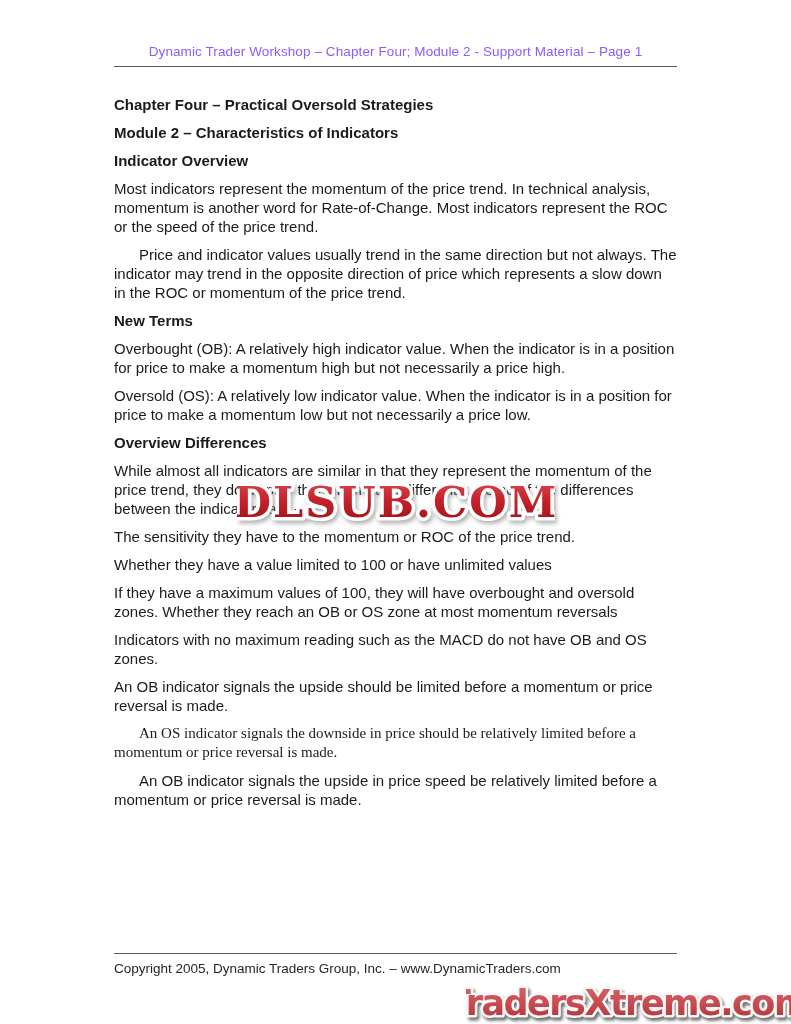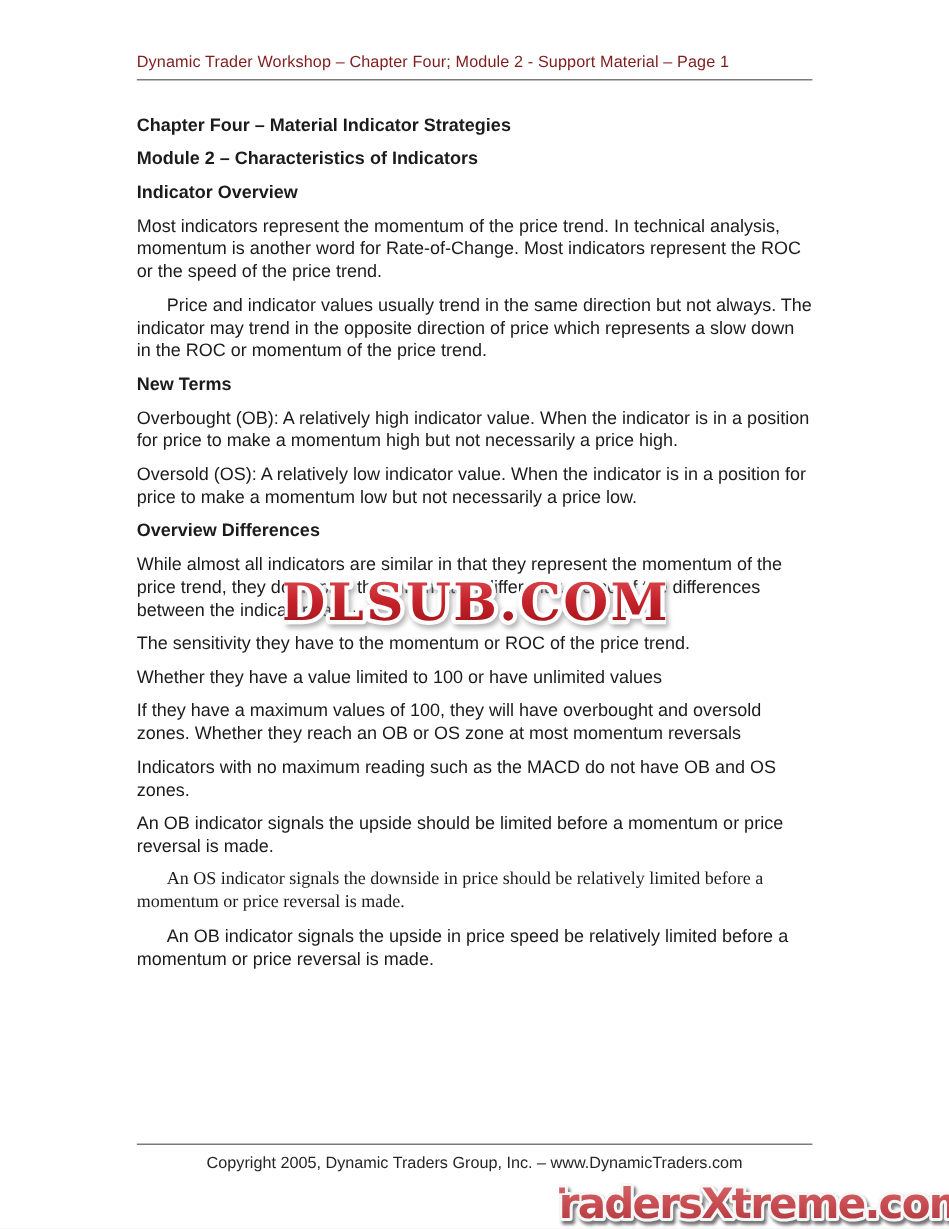--- a/index.html
+++ b/index.html
@@ -4,33 +4,33 @@
 <style>
   html,body { margin:0; padding:0; background:#e9e9e9; }
   .page {
     position:relative; width:791px; height:1024px; margin:0 auto;
     background:#ffffff; overflow:hidden;
     font-family:"Liberation Sans", sans-serif; color:#1b1b1b;
   }
   
   .header-text {
     position:absolute; top:44px; left:114px; width:563px;
-    font-size:13.5px; color:#7f1d1d; letter-spacing:0.1px;
+    text-align:center; font-size:13.5px; color:#8b5cf6; letter-spacing:0.1px;
   }
   .header-rule {
     position:absolute; top:66px; left:114px; width:563px;
     border-top:1px solid #5a5a5a; height:0;
   }
   .footer-rule {
     position:absolute; top:953px; left:114px; width:563px;
     border-top:1px solid #5a5a5a; height:0;
   }
   .footer-text {
     position:absolute; top:961px; left:114px; width:563px;
-    text-align:center; font-size:13.5px; color:#262626;
+    font-size:13.5px; color:#262626;
   }
   
   .content {
     position:absolute; top:95px; left:114px; width:563px;
     font-size:15px; line-height:19px;
   }
   .content p { margin:0 0 9px 0; }
   .doc-title { font-weight:bold; margin:0 0 10px 0; }
   .heading { font-weight:bold; margin:34px 0 8px 0; }
   .indent-first { text-indent:25px; }
@@ -47,21 +47,21 @@
 </head>
 <body>
 
 <div class="page">
 
   <div class="header-text">Dynamic Trader Workshop – Chapter Four; Module 2 - Support Material – Page 1</div>
   <div class="header-rule"></div>
 
   <div class="content">
 
-    <p class="doc-title">Chapter Four – Material Indicator Strategies</p>
+    <p class="doc-title">Chapter Four – Practical Oversold Strategies</p>
     <p class="doc-title">Module 2 – Characteristics of Indicators</p>
 
     <p class="heading">Indicator Overview</p>
     <p>Most indicators represent the momentum of the price trend. In technical analysis, momentum is another word for Rate-of-Change. Most indicators represent the ROC or the speed of the price trend.</p>
     <p class="indent-first">Price and indicator values usually trend in the same direction but not always. The indicator may trend in the opposite direction of price which represents a slow down in the ROC or momentum of the price trend.</p>
 
     <p class="heading">New Terms</p>
     <p><span class="term">Overbought (OB)</span><span>: A relatively high indicator value. When the indicator is in a position for price to make a momentum high but not necessarily a price high.</span></p>
     <p><span class="term">Oversold (OS)</span><span>: A relatively low indicator value. When the indicator is in a position for price to make a momentum low but not necessarily a price low.</span></p>
 

